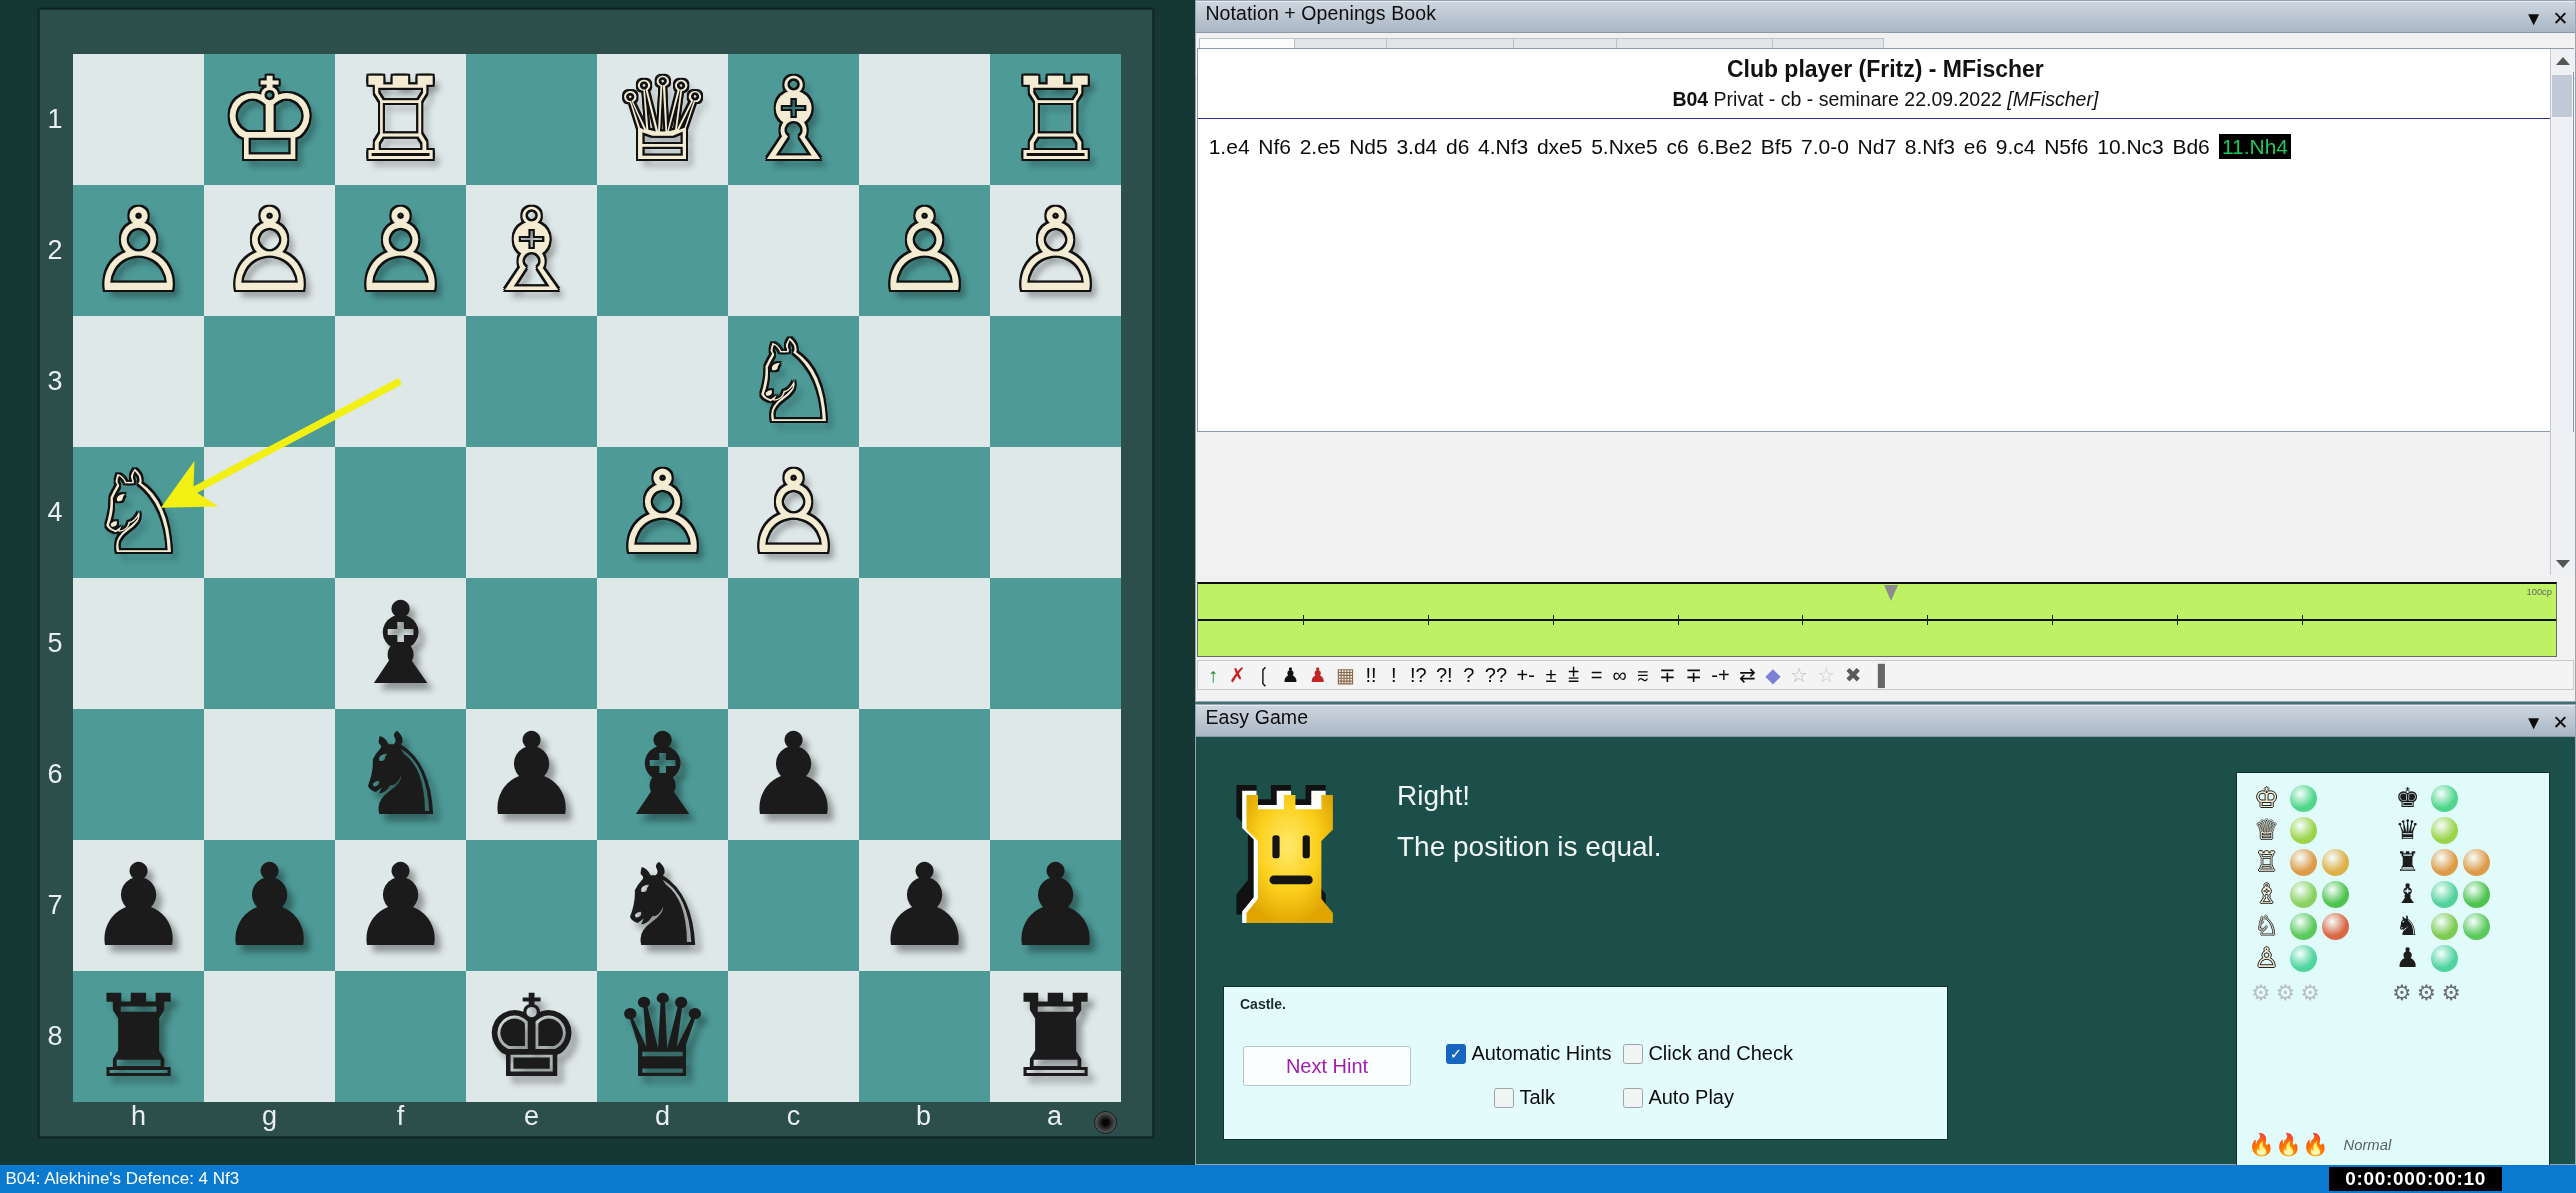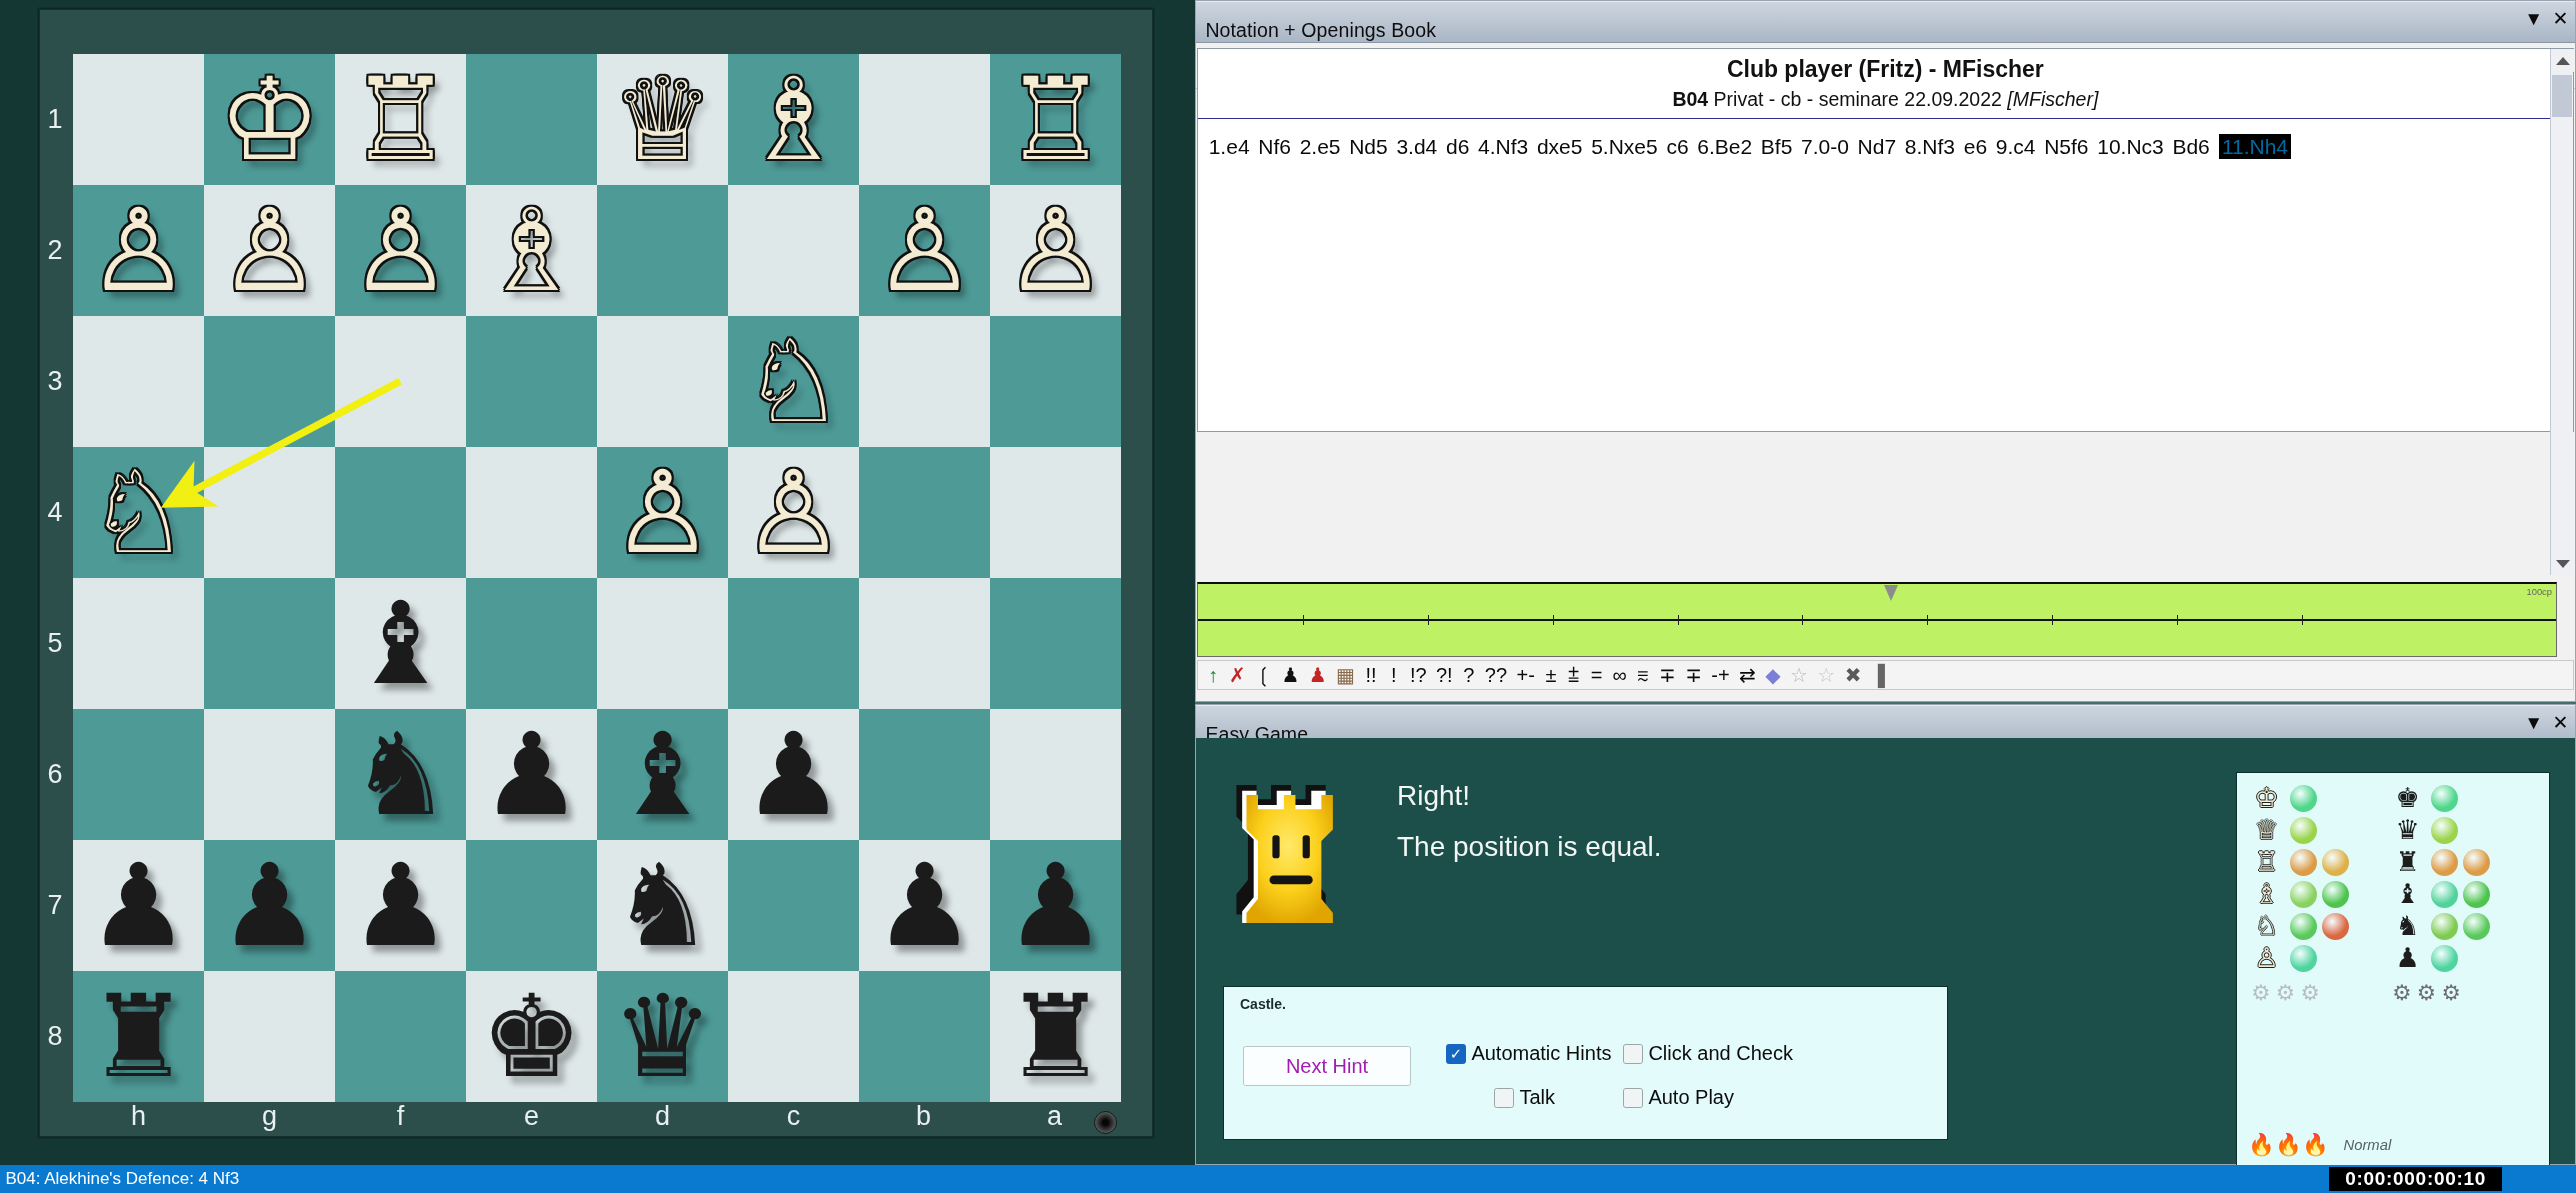--- a/index.html
+++ b/index.html
@@ -39,23 +39,23 @@
   #arrow-layer{ position:absolute; left:73px; top:54px; width:1047px;
                 height:1047px; pointer-events:none; }
 
   #side-dot{ position:absolute; left:1094px; top:1111px; width:23px; height:23px;
              border-radius:50%; border:1.3px solid #0b1d1b;
              background:radial-gradient(circle at 50% 50%, #060606 18%, #888 100%); }
 
   
   #right{ position:absolute; left:1195px; top:0; width:1381px; height:1165px; }
 
-  .winbar{ height:42px; background:linear-gradient(#cdd6e0,#a9b6c4);
+  .winbar{ height:32px; background:linear-gradient(#cdd6e0,#a9b6c4);
            border-top:0.7px solid #e7ecf1; border-bottom:0.7px solid #8a97a6;
-           display:flex; align-items:flex-end; padding:0 9.4px; position:relative; }
+           display:flex; align-items:flex-start; padding:0 9.4px; position:relative; }
   .winbar .cap{ font-size:19.5px; color:#0d0d0d; letter-spacing:0.1px; }
   .winbar .ctrls{ position:absolute; right:6.7px; top:0; height:32px;
                   display:flex; align-items:center; gap:9.4px; }
   .winbar .ctrl{ font-size:19px; color:#0b0b0b; cursor:default; line-height:1; }
 
   
   #notation-win{ position:absolute; left:0; top:0; width:1381px; height:702px;
                  background:#f1f1f1; border:0.7px solid #9aa5b1; }
   #tabstrip{ height:46px; background:#f1f1f1; display:flex; align-items:flex-end;
              border-bottom:0.7px solid #b9c0c7; padding-left:2.7px; }
@@ -70,21 +70,21 @@
   #game-head{ padding:6.7px 0 4px; text-align:center; }
   #game-title{ font-size:23px; font-weight:bold; color:#111; }
   #game-sub{ font-size:19.5px; color:#111; margin-top:5.4px; }
   #game-sub .eco{ font-weight:bold; }
   #game-sub .src{ font-weight:normal; }
   #game-sub .ital{ font-style:italic; }
   #headrule{ border-bottom:1.3px solid #2b2f8a; margin-top:6.7px; }
 
   #movelist{ padding:9.4px 10.7px; font-size:21px; color:#0a0a0a; line-height:1.45; }
   .mv{ margin-right:8.7px; white-space:nowrap; }
-  .mv.cur{ background:#000; color:#0369a1; padding:1.3px 3.4px; }
+  .mv.cur{ background:#000; color:#22c55e; padding:1.3px 3.4px; }
 
   #nscroll{ position:absolute; right:2px; top:48px; width:23px; height:526px;
             background:#eef0f3; border-left:0.7px solid #c3c9d0; }
   .sbtn{ position:absolute; left:0; width:23px; height:23px; background:#eef0f3;
          display:flex; align-items:center; justify-content:center; }
   .sbtn .tri{ width:0; height:0; border-left:7.4px solid transparent;
               border-right:7.4px solid transparent; }
   .sbtn.up .tri{ border-bottom:8.7px solid #565656; }
   .sbtn.dn .tri{ border-top:8.7px solid #565656; }
   #sthumb{ position:absolute; left:1.3px; top:25.5px; width:20px; height:42px;

